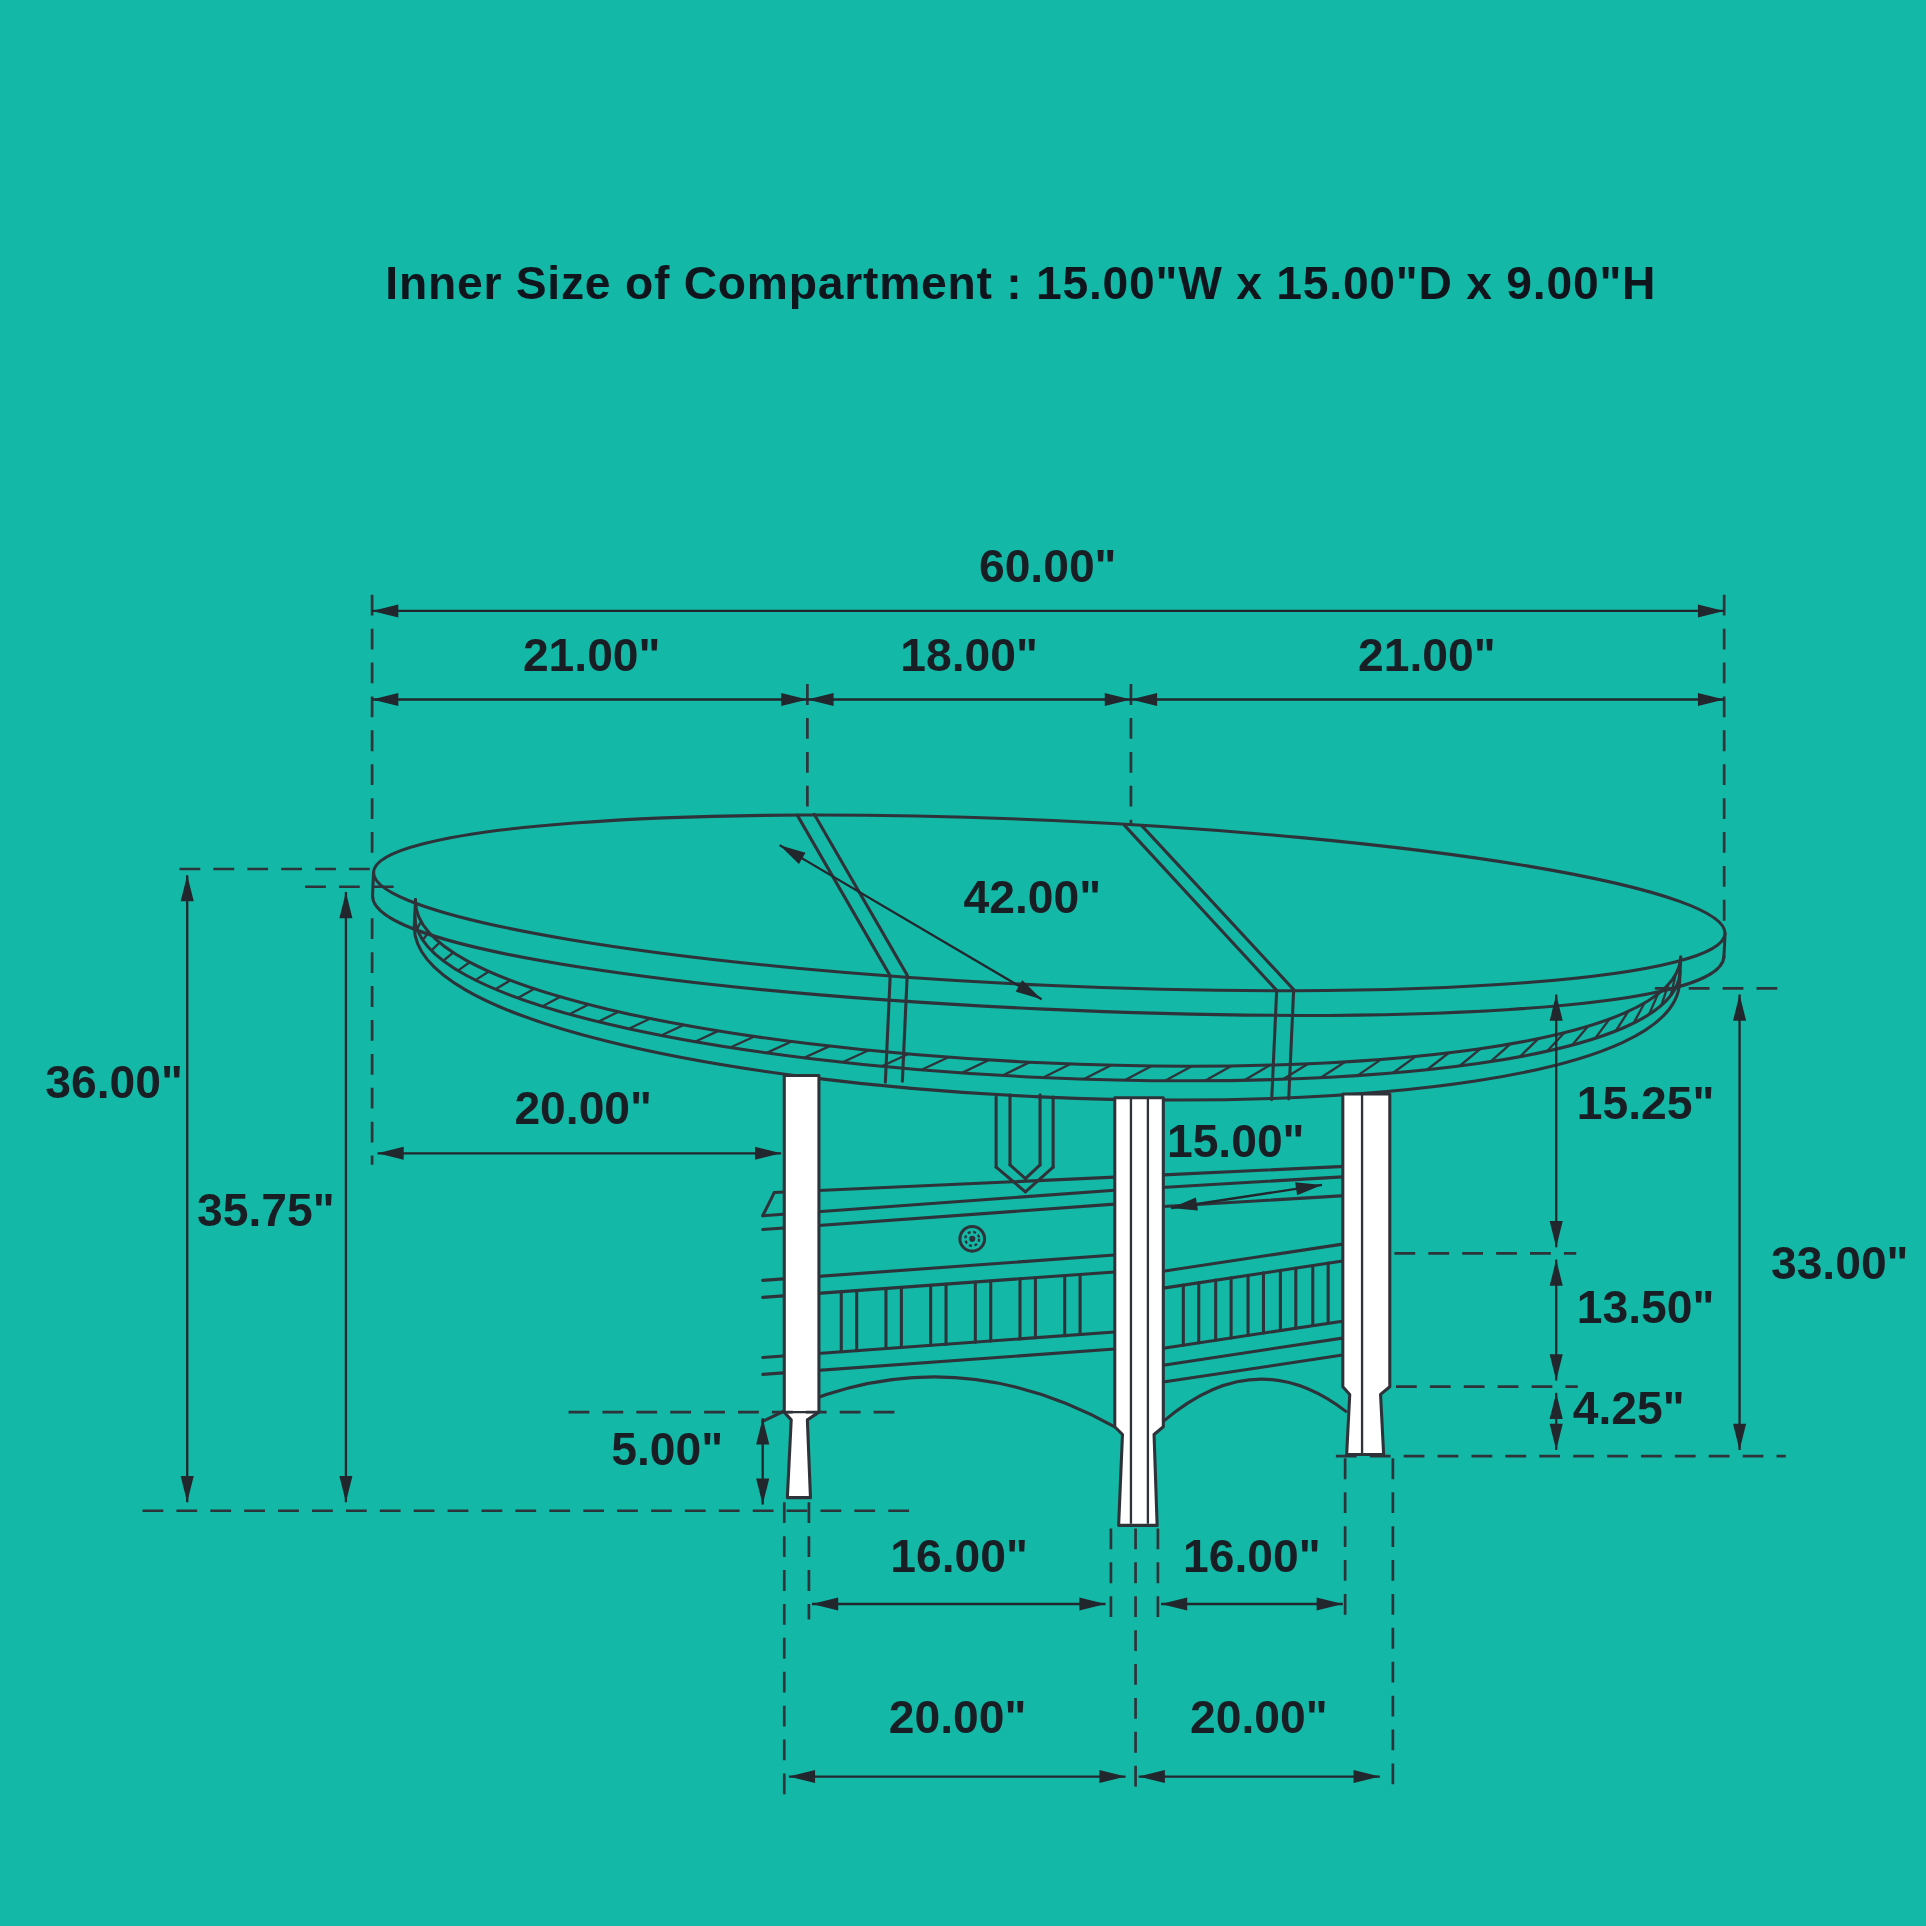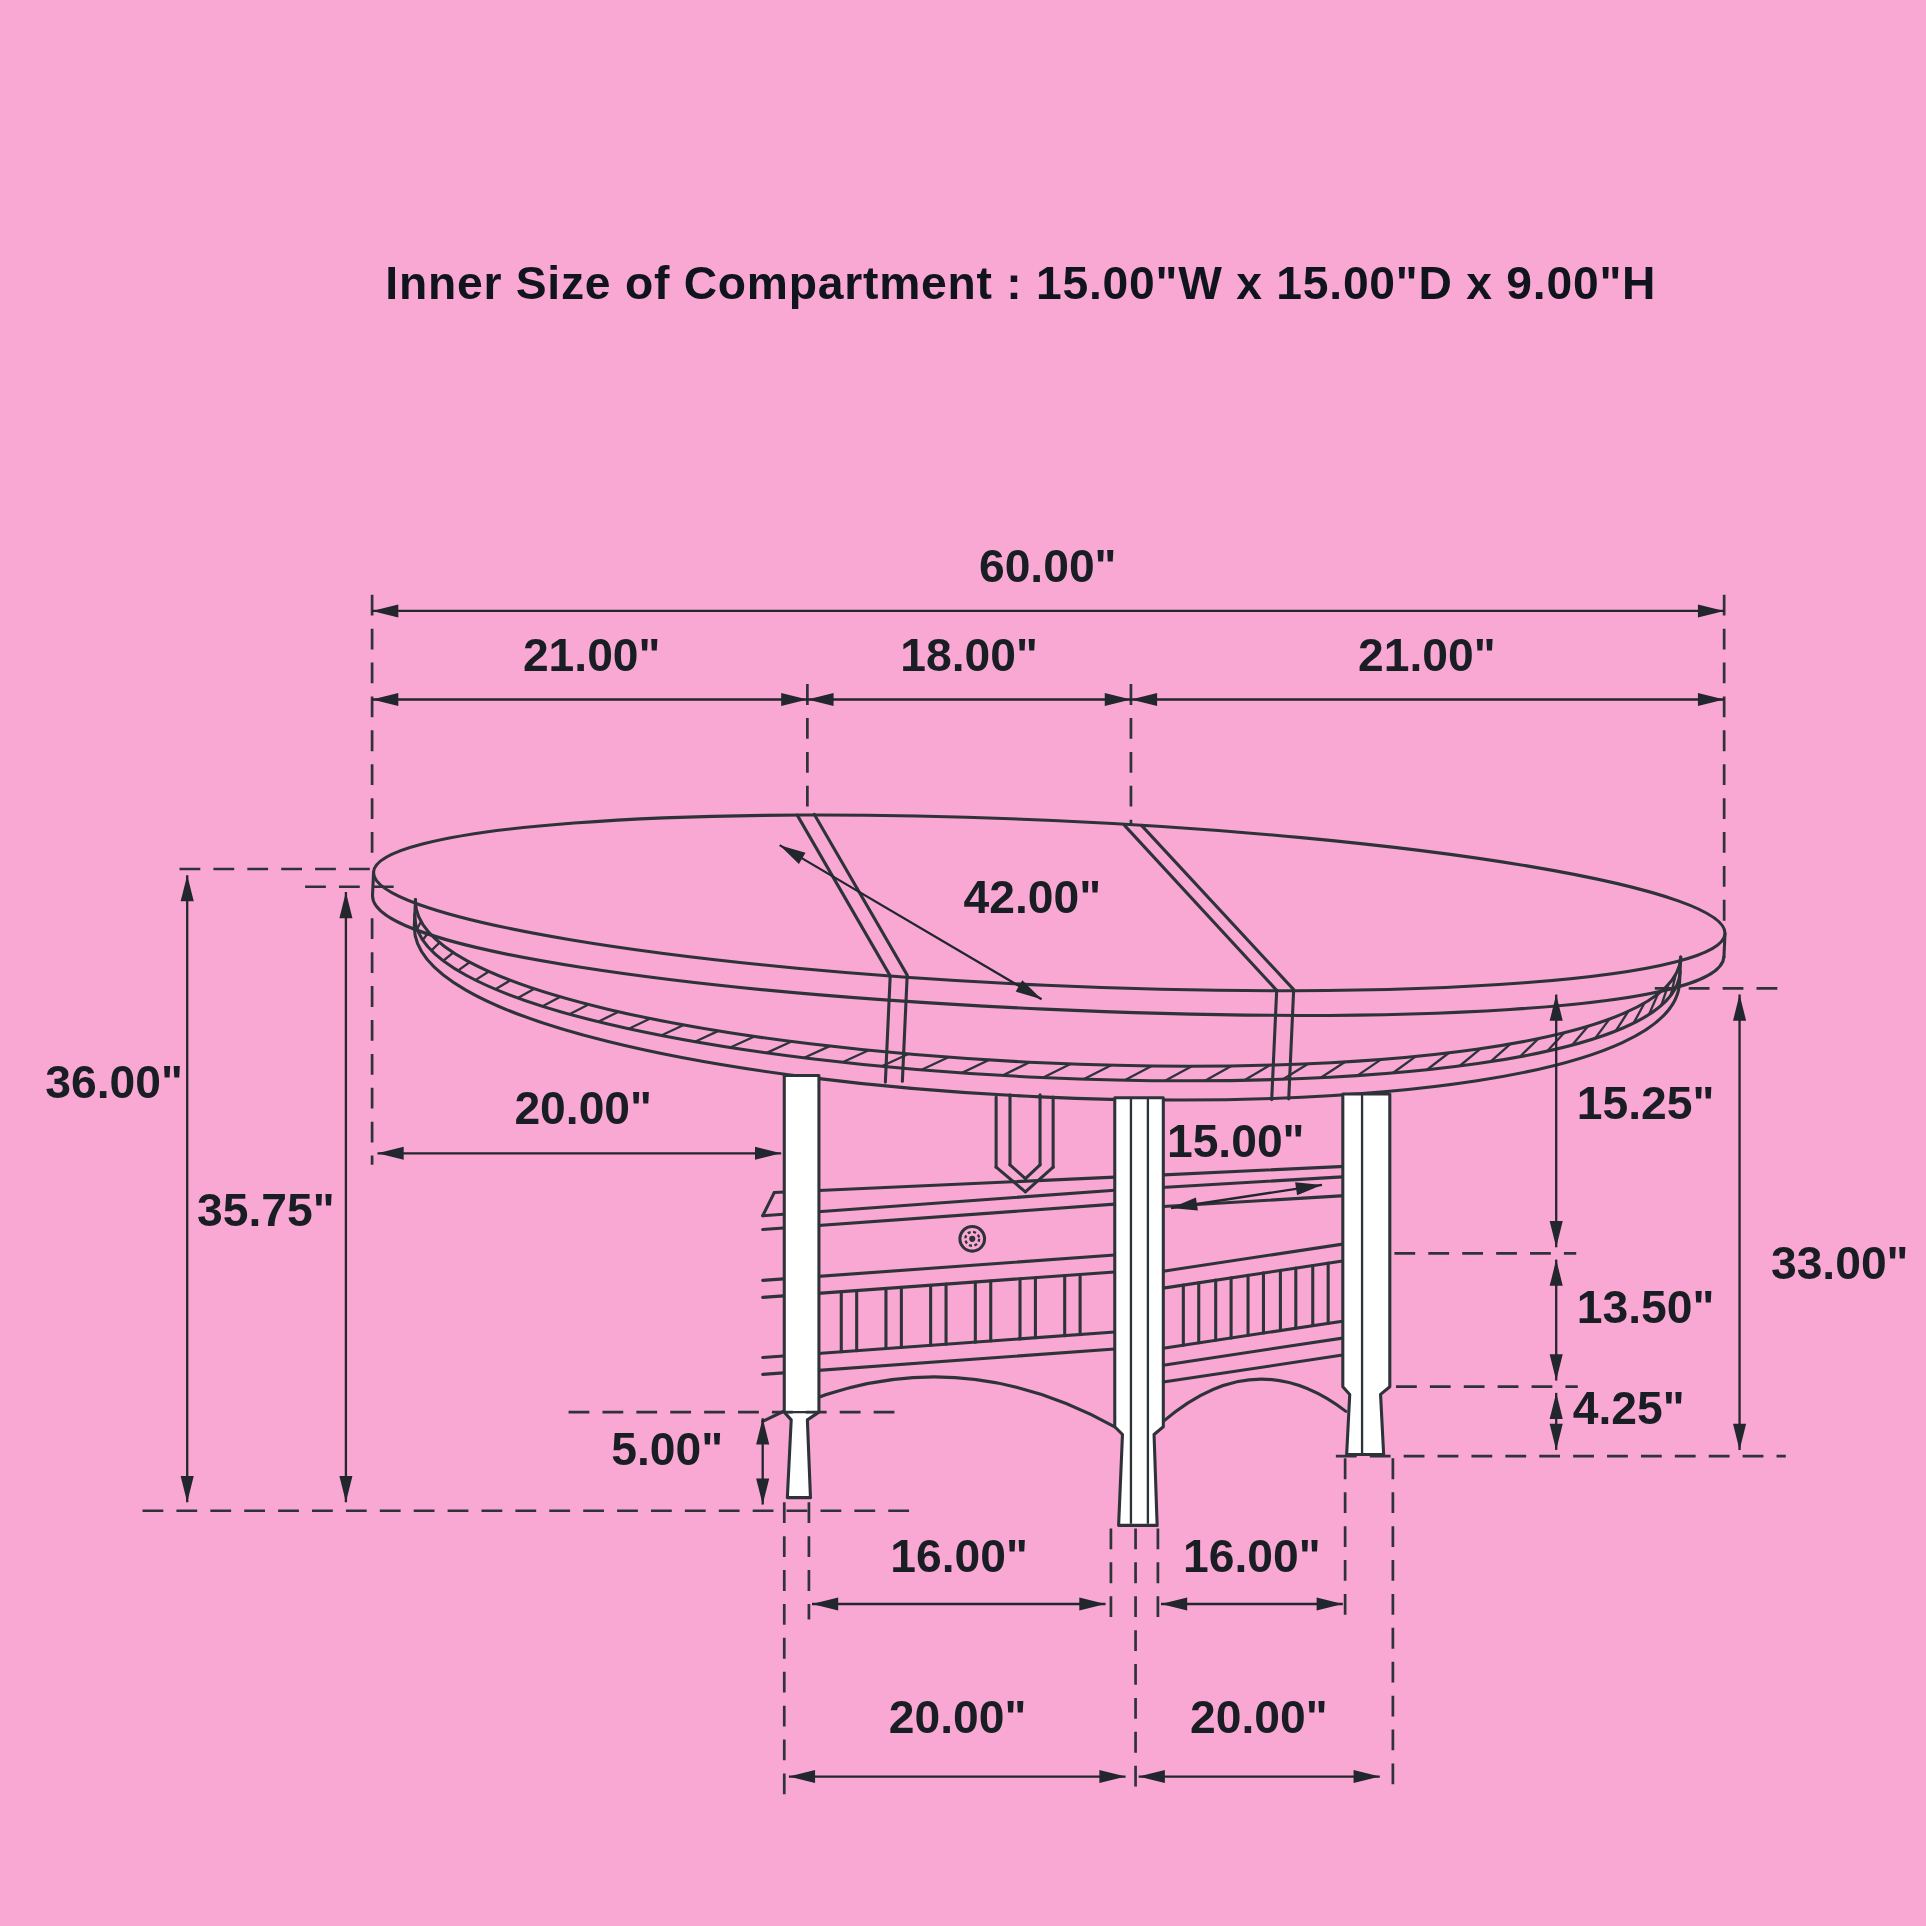--- a/index.html
+++ b/index.html
@@ -1,16 +1,16 @@
 <!DOCTYPE html>
 <html style="font-size:12.3px"><head>
 <meta charset="utf-8">
 <style>
   html,body{margin:0;padding:0;background:#ffffff;}
-  #stage{position:relative;width:1926px;height:1926px;background:#f9a8d4;overflow:hidden;
+  #stage{position:relative;width:1926px;height:1926px;background:#14b8a6;overflow:hidden;
          font-family:"Liberation Sans", sans-serif;}
   svg{display:block}
   .draw{stroke:#2e333a;stroke-width:4;fill:none;stroke-linecap:round;stroke-linejoin:round;}
   .thin{stroke:#2e333a;stroke-width:3;fill:none;}
   .post{fill:#ffffff;stroke:#2e333a;stroke-width:4;stroke-linejoin:round;}
   .guide{stroke:#2e333a;stroke-width:3.5;fill:none;stroke-dasharray:27 17;}
   .dimline{stroke:#22262d;stroke-width:3;fill:none;}
   .dimhead{fill:#22262d;stroke:none;}
   .dim-label{fill:#191d24;font-family:"Liberation Sans", sans-serif;font-weight:bold;
              font-size:60px;text-anchor:middle;}

